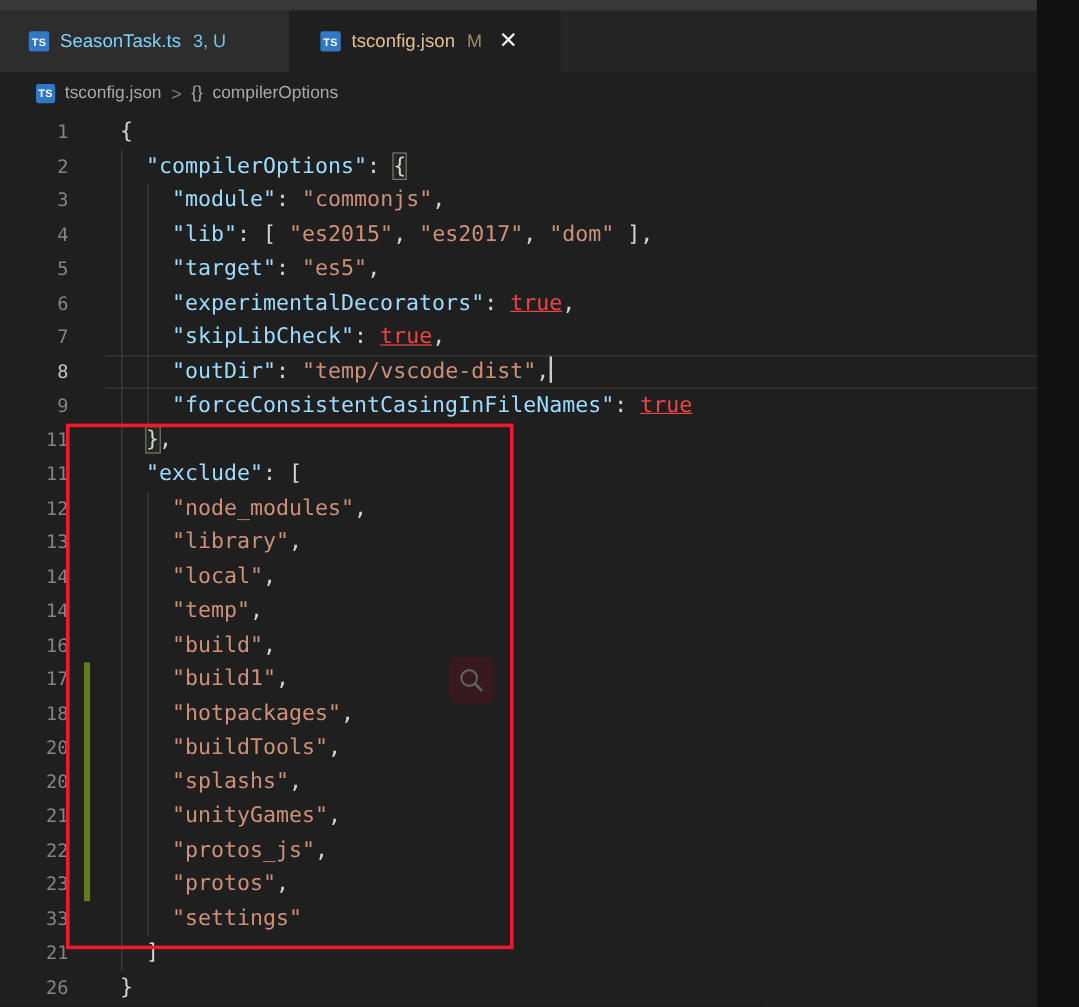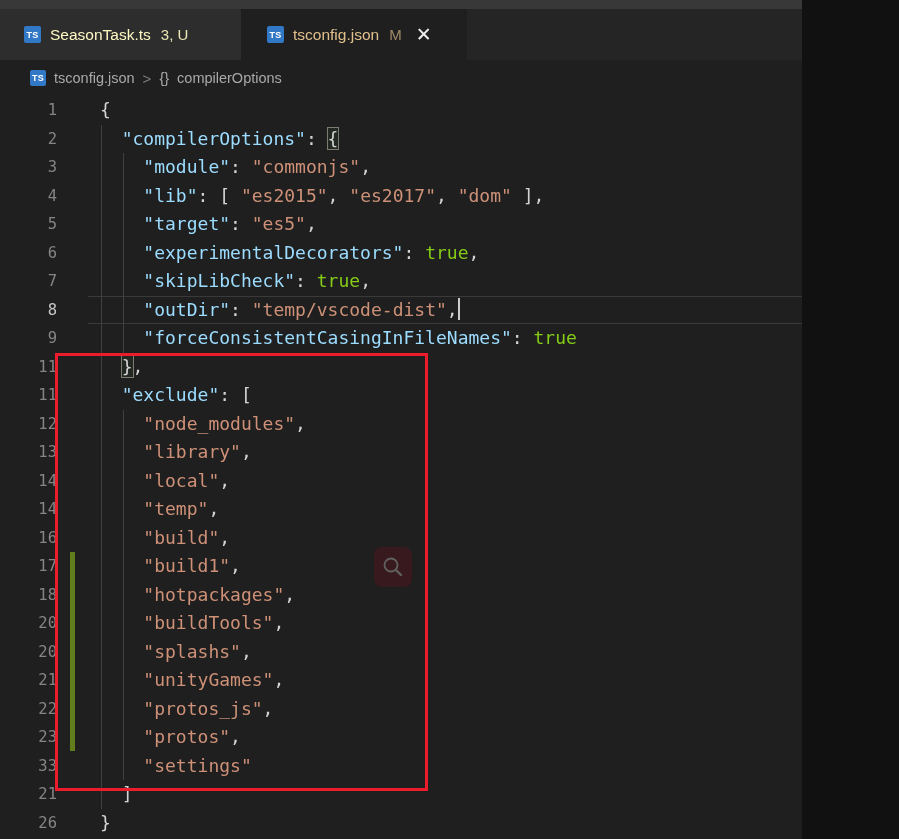--- a/index.html
+++ b/index.html
@@ -1,36 +1,36 @@
 <!DOCTYPE html>
 <html><head>
 <meta charset="utf-8">
 <style>
   * { margin:0; padding:0; box-sizing:border-box; }
   html,body { background:#111; }
   #screen {
-    position:relative; width:802px; height:839px;
+    position:relative; width:864px; height:839px;
     background:#1f1f1f; overflow:hidden;
     font-family:"Liberation Sans", sans-serif;
     padding-left:40px;
   }
   
   .top-strip { position:absolute; left:0; top:0; width:899px; height:9px; background:#383838; }
   
   .tab-bar { position:absolute; left:0; top:9px; width:899px; height:51px; background:#252526; display:flex; }
   .tab { height:51px; display:flex; align-items:center; cursor:pointer; }
   .tab.inactive { width:241px; background:#2d2d2d; padding-left:24px; }
   .tab.active   { width:226px; background:#1f1f1f; padding-left:26px; }
   .ts-badge {
     width:17px; height:17px; border-radius:2px; background:#3178c6;
     color:#ffffff; font-size:9px; font-weight:bold; letter-spacing:.3px;
     display:flex; align-items:center; justify-content:center; flex:none;
   }
   .tab-label { font-size:15.5px; margin-left:9px; white-space:nowrap; }
-  .tab.inactive .tab-label, .tab.inactive .tab-deco { color:#fef9c3; }
+  .tab.inactive .tab-label, .tab.inactive .tab-deco { color:#7dd3fc; }
   .tab-deco { font-size:15px; margin-left:10px; opacity:.9; white-space:nowrap; }
   .tab.active .tab-label { color:#e2c08d; }
   .tab.active .tab-deco  { color:#e2c08d; opacity:.65; }
   .tab-close { margin-left:14px; color:#f0f0f0; font-size:19px; line-height:19px; cursor:pointer; font-family:"DejaVu Sans", sans-serif; }
   
   .breadcrumb { position:absolute; left:0; top:60px; width:899px; height:36px; background:#1f1f1f;
                 display:flex; align-items:center; padding-left:30px; color:#a9a9a9; font-size:14.5px; }
   .breadcrumb .ts-badge { width:16px; height:16px; }
   .bc-item { margin-left:8px; cursor:pointer; }
   .bc-sep { margin-left:8px; color:#7f7f7f; font-size:15px; }
@@ -40,21 +40,21 @@
   .gutter { position:absolute; left:0; top:0; width:57px; }
   .ln { height:28.5px; line-height:28.5px; text-align:right;
         font-family:"DejaVu Sans Mono", monospace; font-size:15.5px; color:#858585; }
   .ln.cur { color:#c6c6c6; }
   .code { position:absolute; left:100px; top:0; }
   .code-row { height:28.5px; line-height:28.5px; white-space:pre;
               font-family:"DejaVu Sans Mono", monospace; font-size:18px; }
   .tok-punct { color:#d4d4d4; }
   .tok-key   { color:#9cdcfe; }
   .tok-str   { color:#ce9178; }
-  .tok-bool  { color:#84cc16; }
+  .tok-bool  { color:#ef4444;text-decoration:underline; }
   .bracket-match { outline:1px solid #7a7d6f; background:rgba(70,110,60,.12); }
   .caret { display:inline-block; width:2px; height:22px; background:#cccccc; vertical-align:-4px; }
   
   .indent-guide { position:absolute; width:1px; background:#404040; }
   .guide-1  { left:101px; top:28.5px;  height:684px;   }
   .guide-2a { left:123px; top:57px;    height:199.5px; }
   .guide-2b { left:123px; top:313.5px; height:370.5px; }
   .current-line { position:absolute; left:88px; top:199.5px; width:811px; height:28.5px;
                   border-top:1px solid #3a3a3a; border-bottom:1px solid #3a3a3a; }
   .gutter-modified { position:absolute; left:70px; top:456px; width:5px; height:199px; background:#627e1c; }

